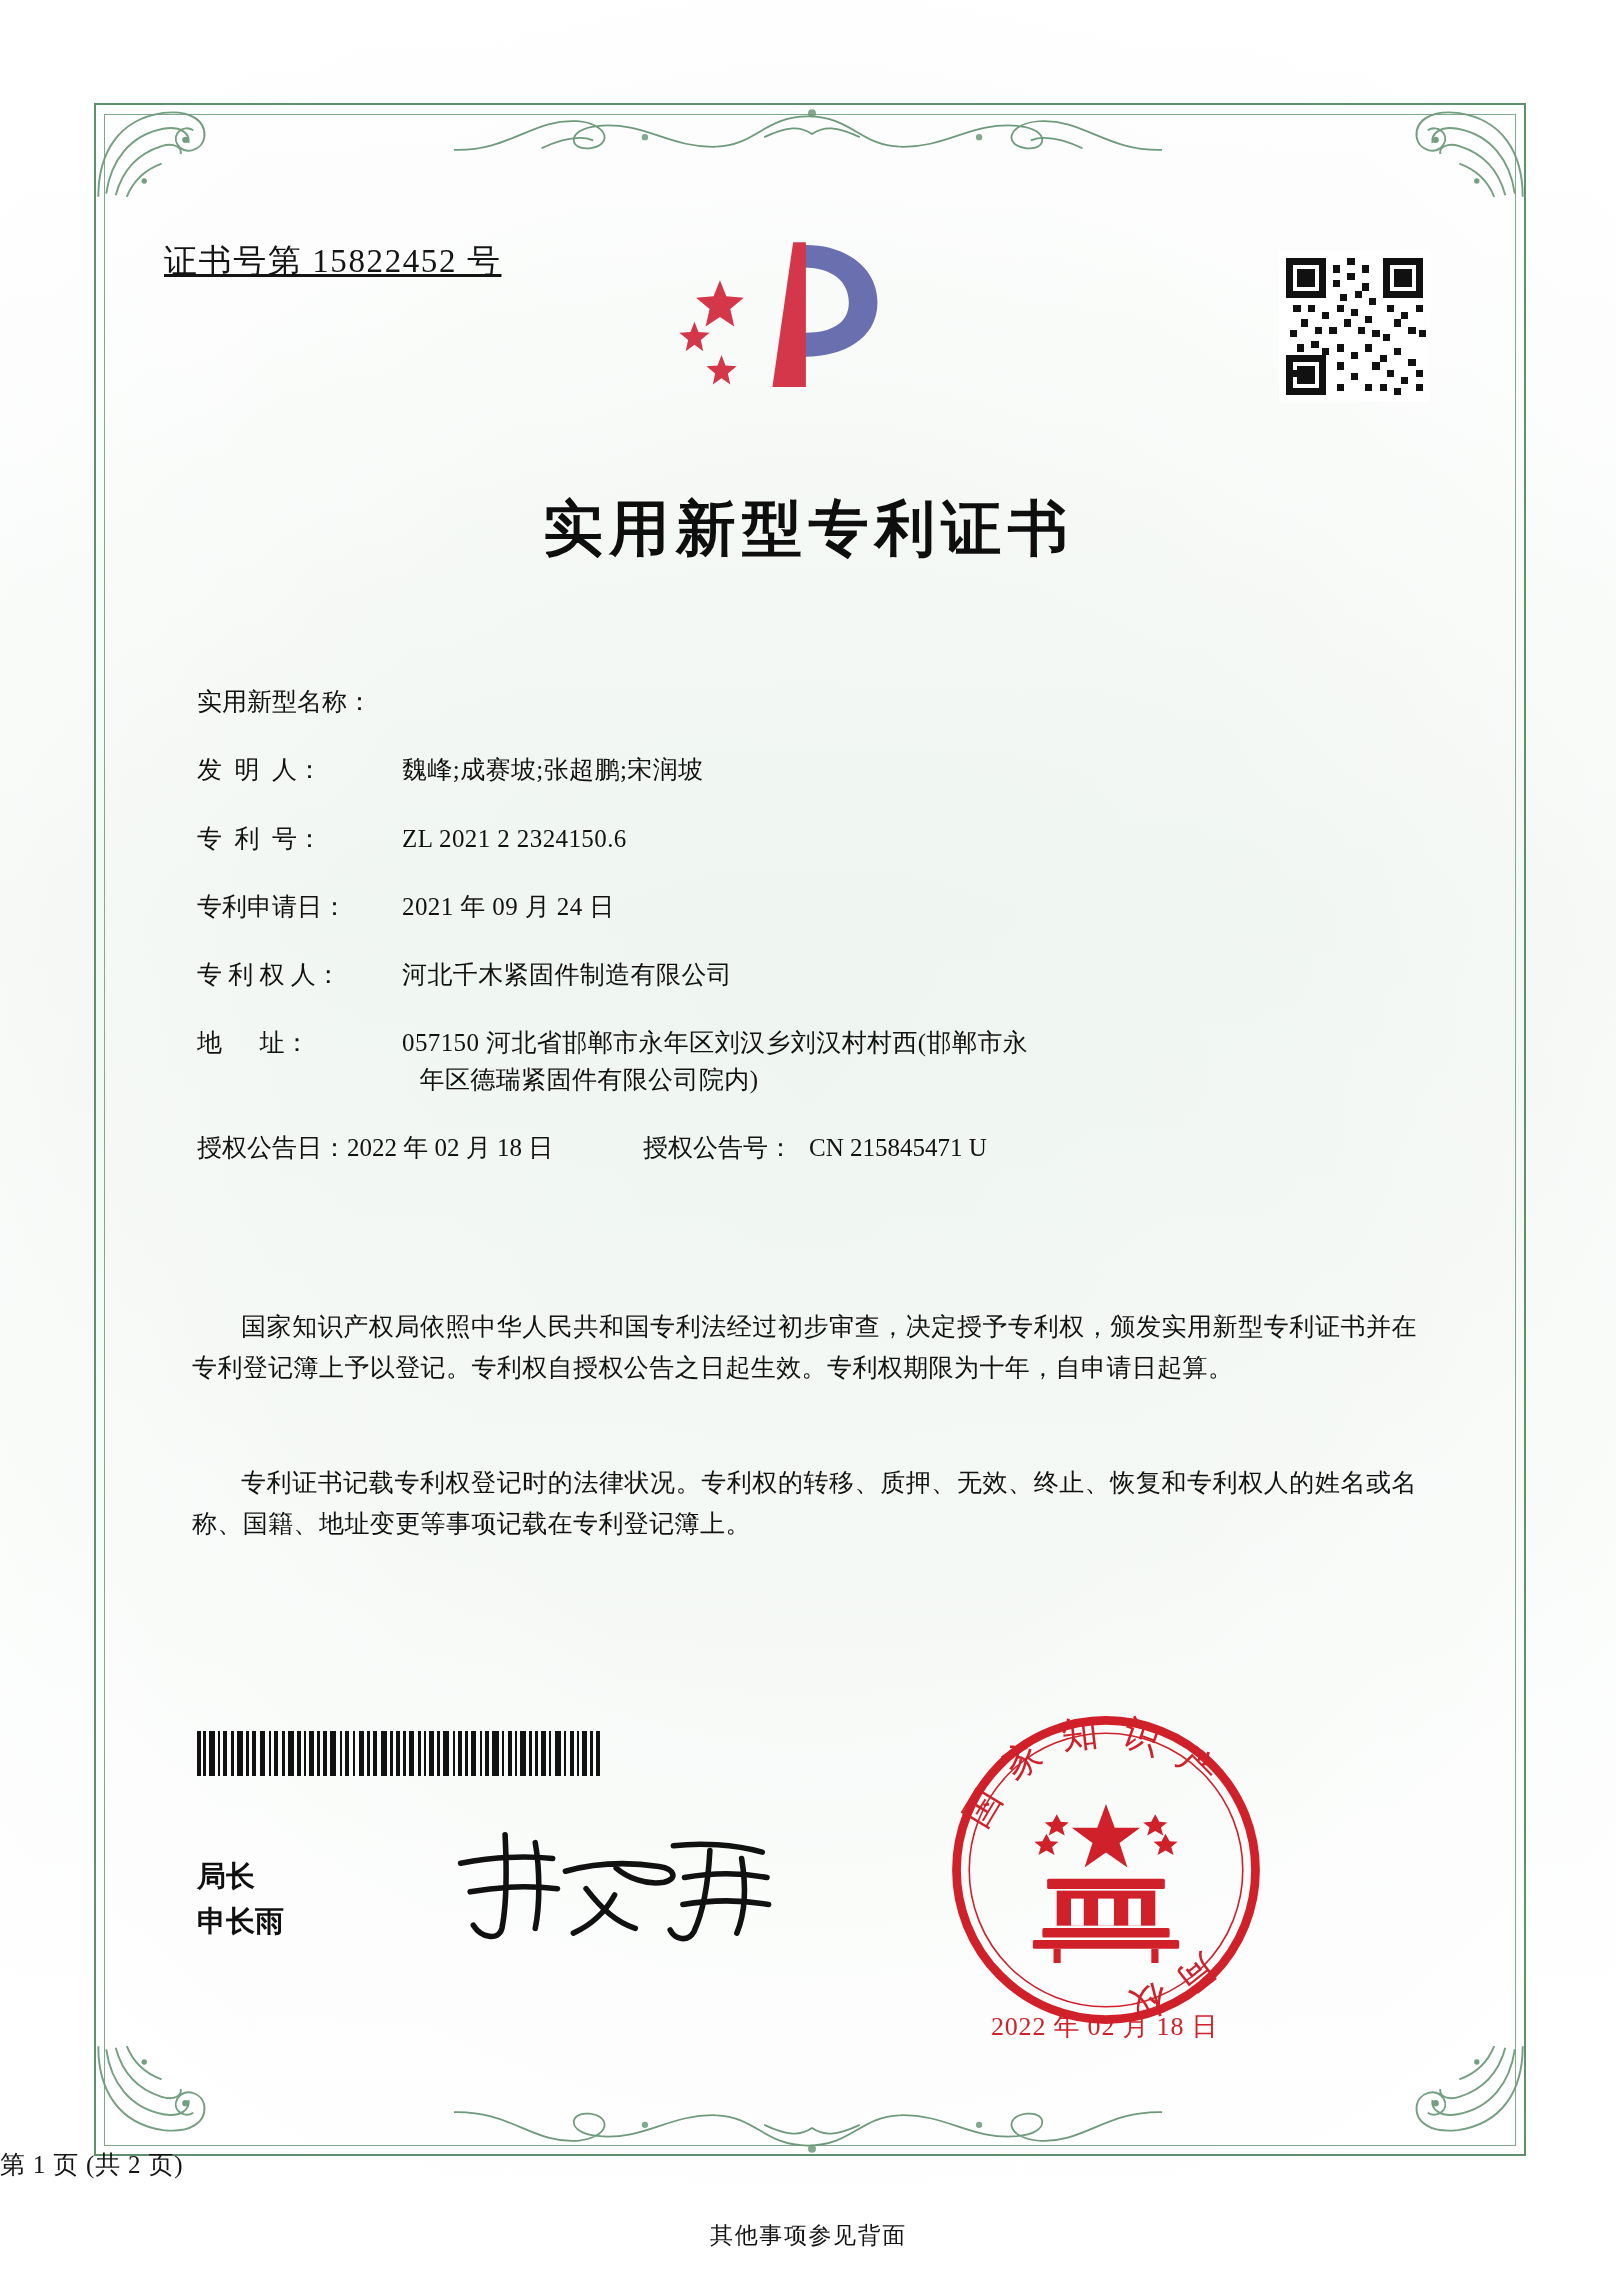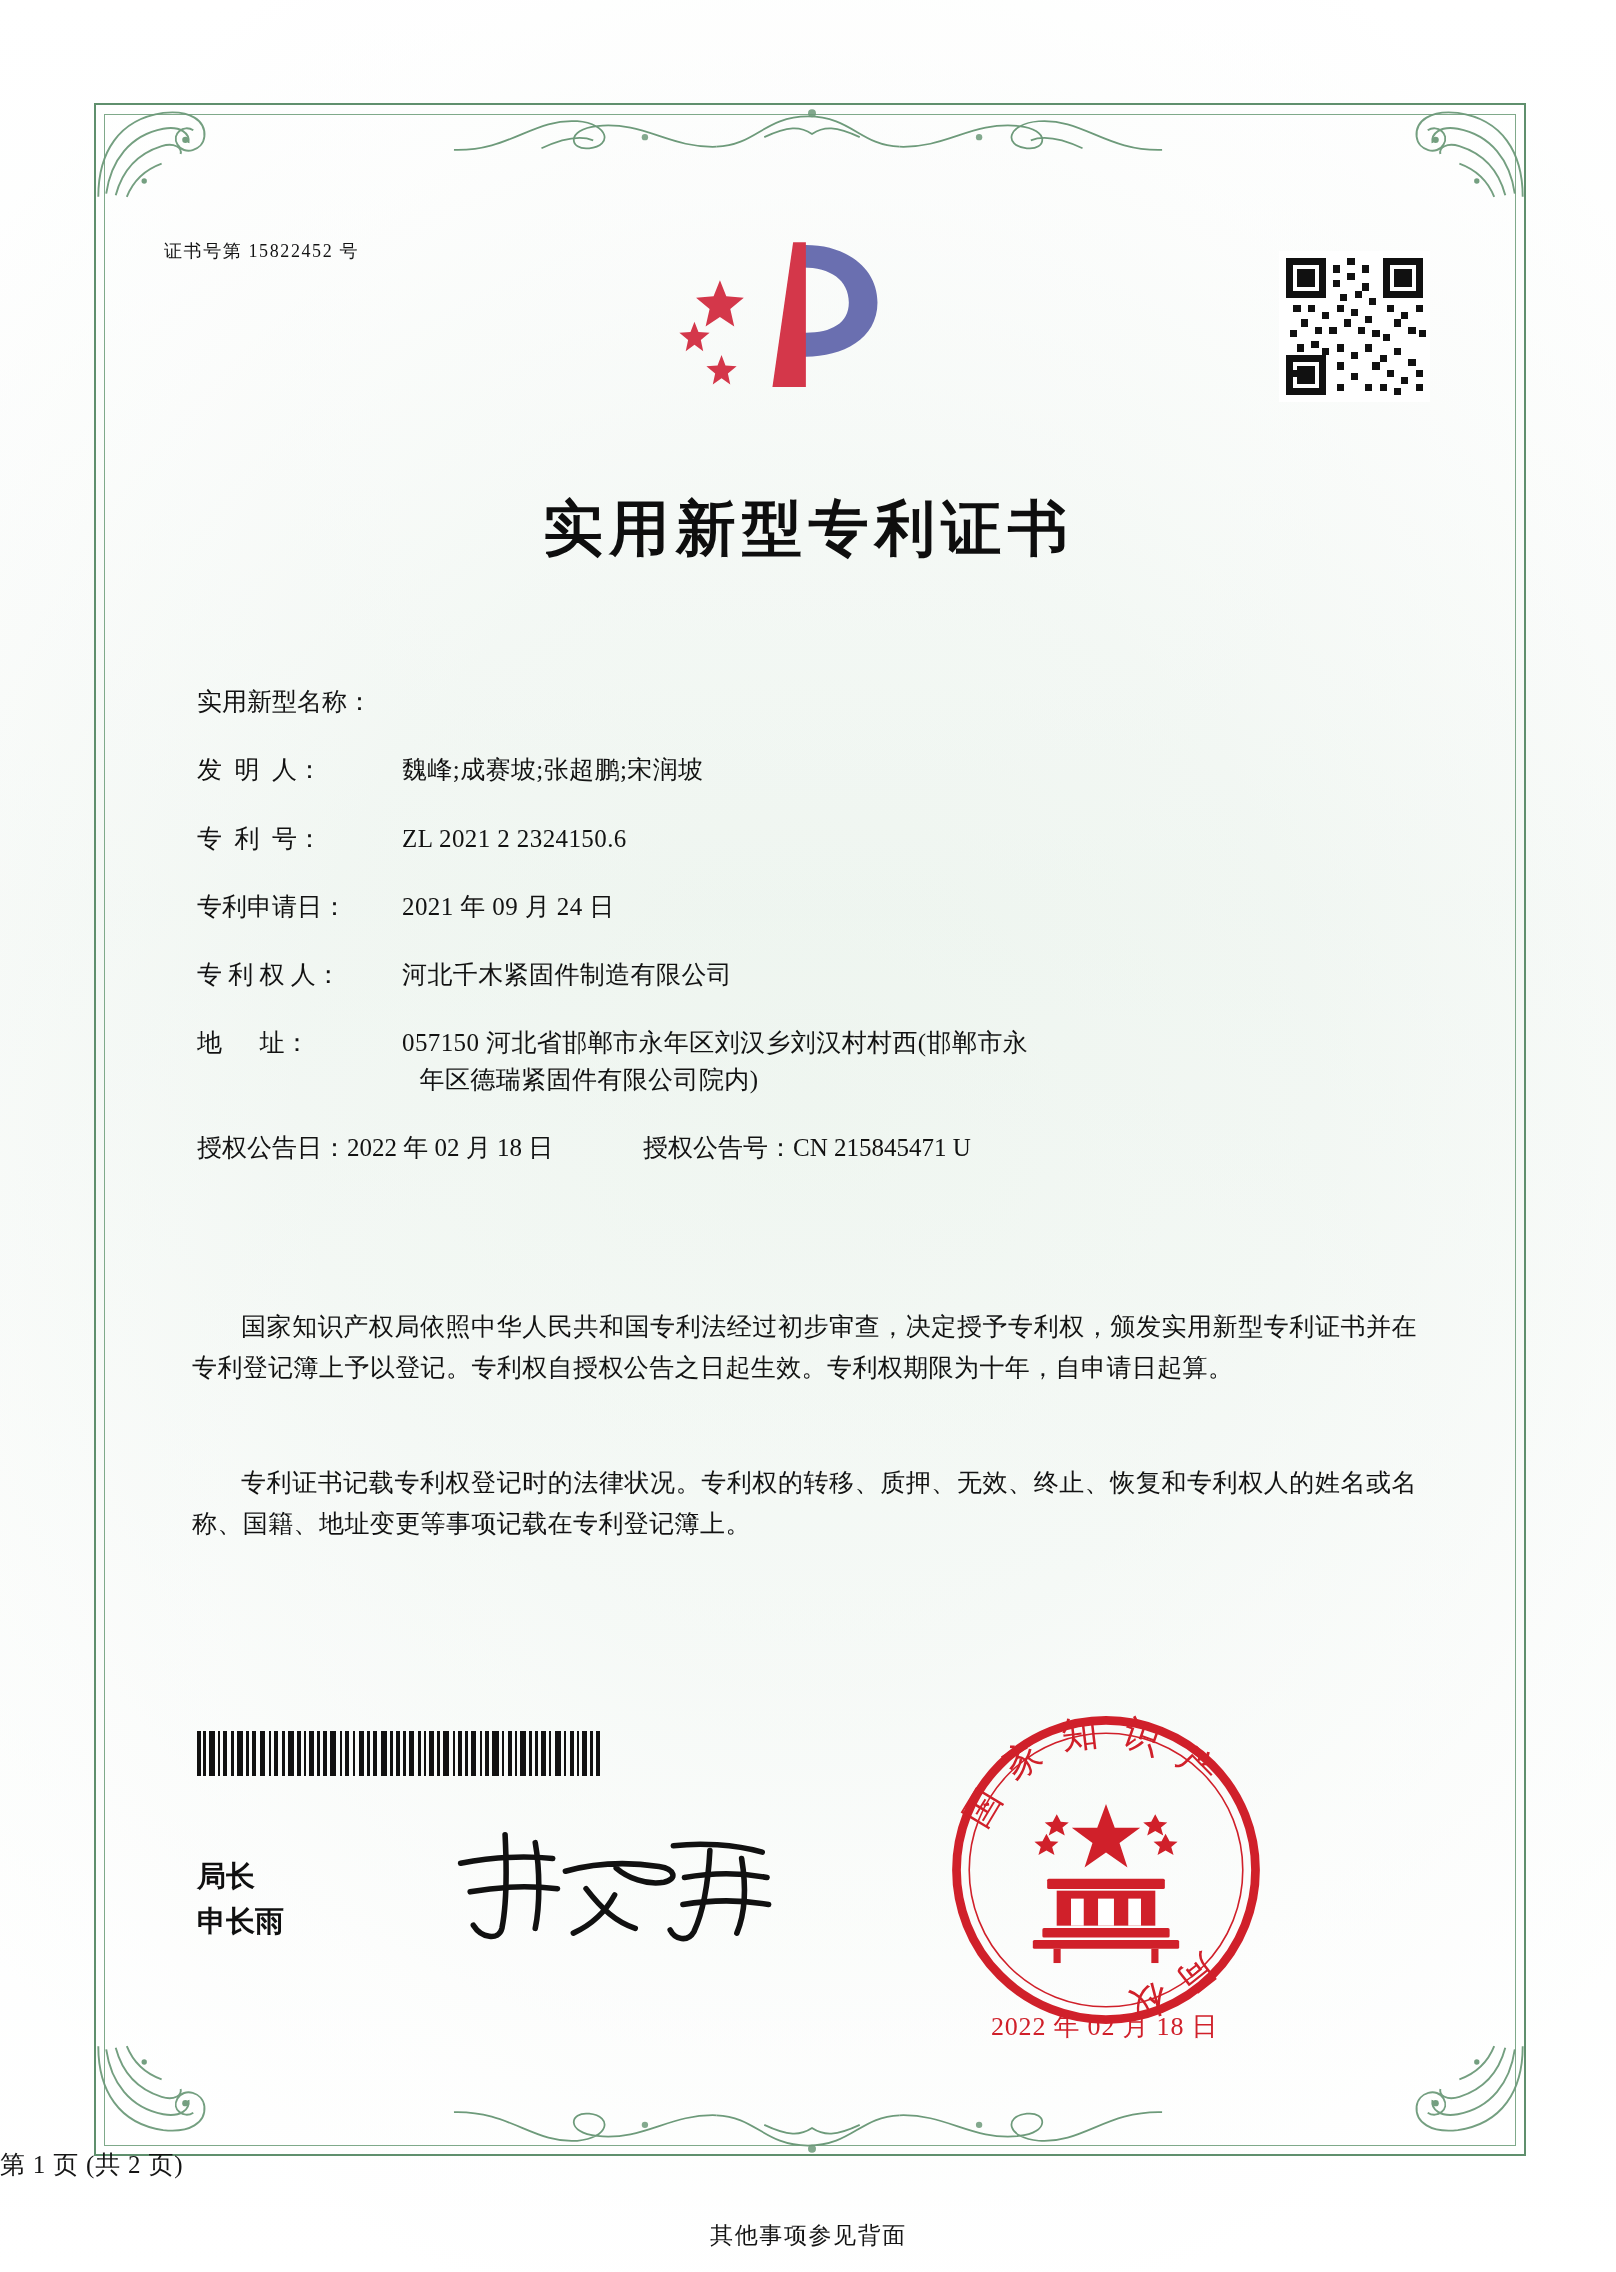--- a/index.html
+++ b/index.html
@@ -77,24 +77,25 @@
     height: 56px;
     color: #6d9a7a;
     transform: scaleY(-1);
   }
 
   
   .cert-no {
     position: absolute;
     left: 164px;
     top: 239px;
-    font-size: 18px;
+    font-size: 33px;
     letter-spacing: 1.6px;
     color: #141414;
     white-space: nowrap;
+    text-decoration: underline;
   }
 
   .logo {
     position: absolute;
     left: 672px;
     top: 231px;
     width: 255px;
     height: 183px;
   }
 
@@ -149,21 +150,21 @@
     padding-left: 17.5px;
   }
   .two-col {
     display: flex;
     align-items: flex-start;
     margin-bottom: 48px;
     line-height: 1.45;
   }
   .two-col .seg-label { white-space: pre; }
   .two-col .seg-a { width: 446px; flex: 0 0 446px; display: flex; }
-  .two-col .seg-b { display: flex; }
+  .two-col .seg-b { display: flex; gap: 16px; }
 
   
   .para {
     position: absolute;
     left: 192px;
     width: 1225px;
     font-size: 25px;
     line-height: 1.62;
     text-align: justify;
     color: #121212;

